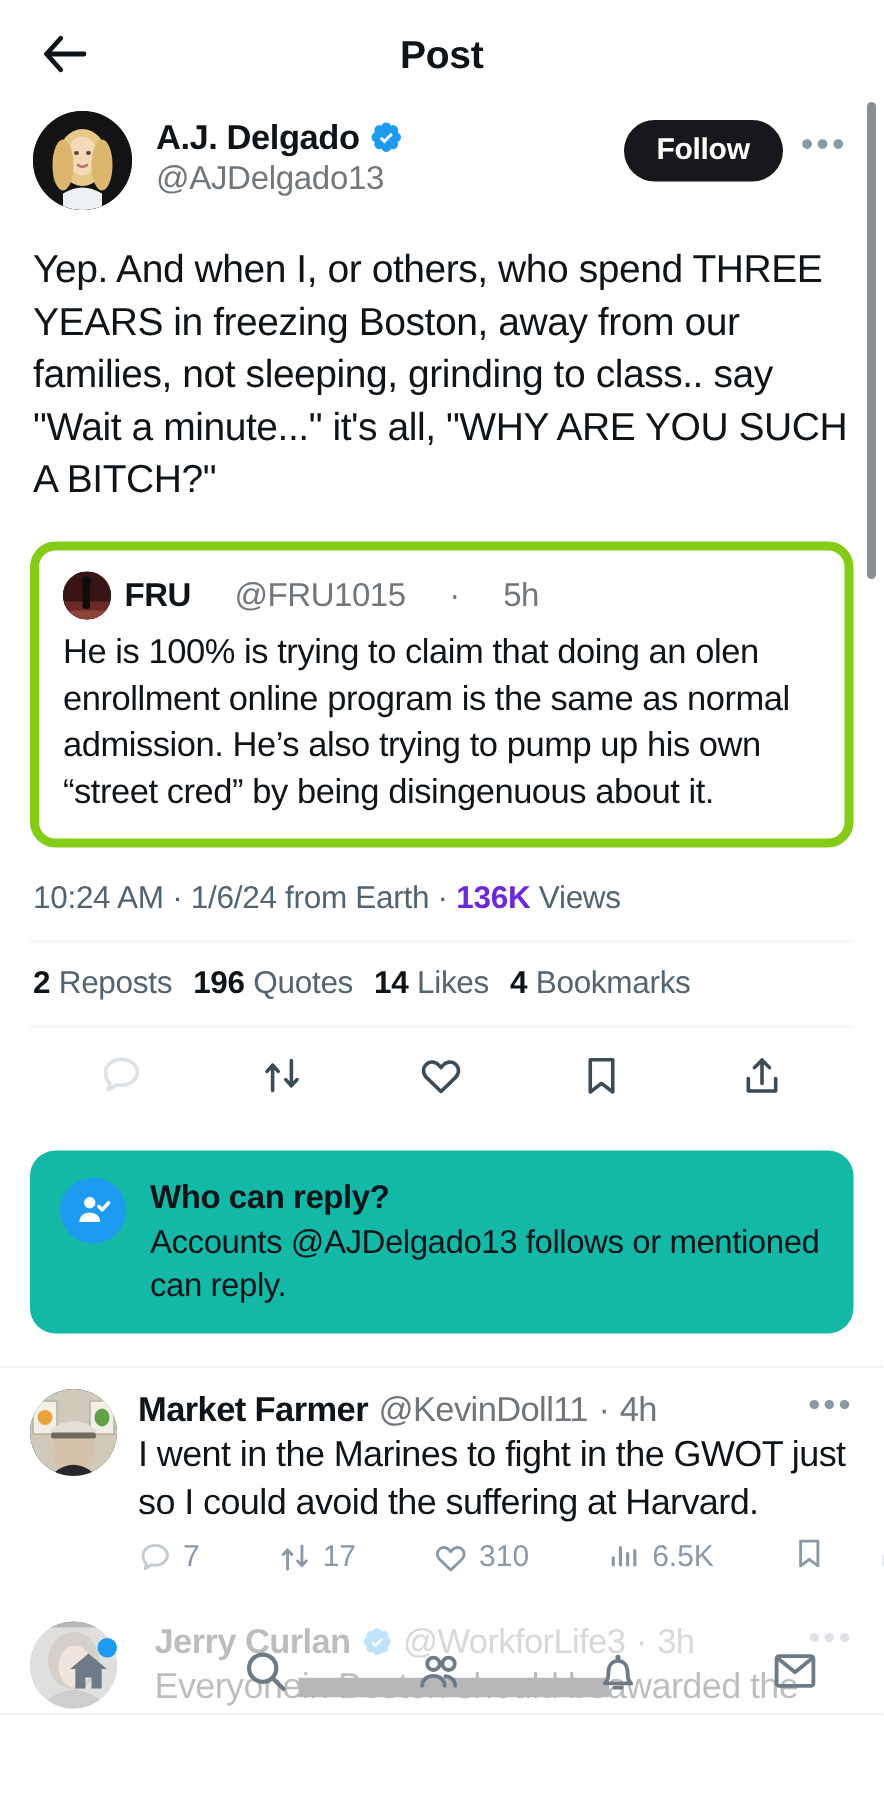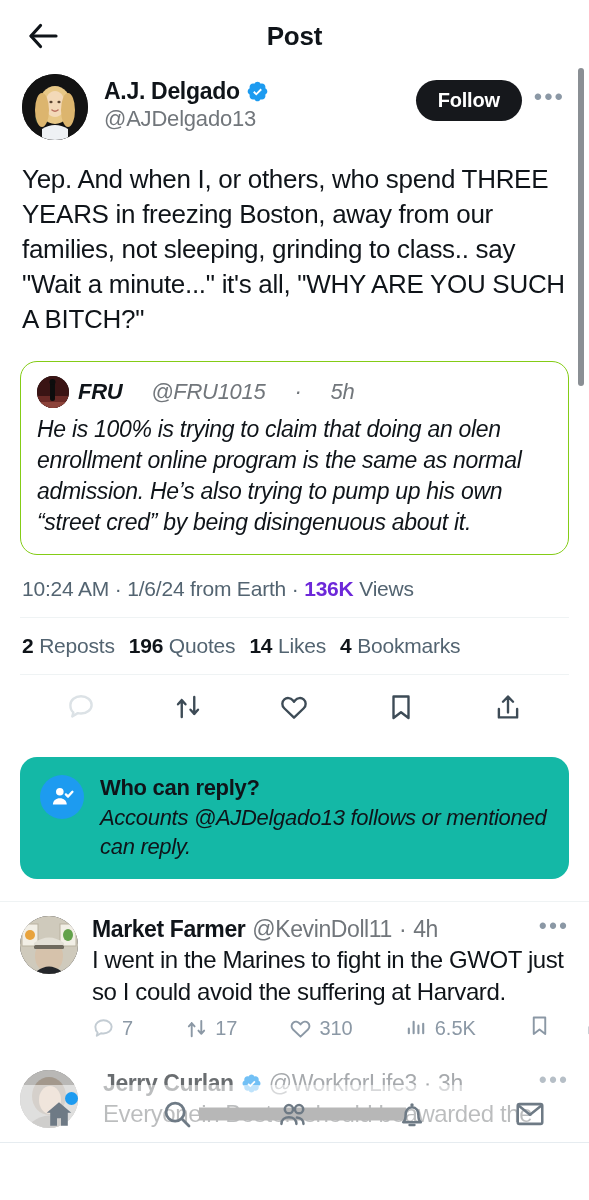--- a/index.html
+++ b/index.html
@@ -138,25 +138,24 @@
     padding: 22px 22px 0 22px;
     font-size: 26px;
     line-height: 35px;
     letter-spacing: -0.3px;
     word-wrap: break-word;
   }
 
   
   .quote-card {
     margin: 24px 20px 0 20px;
-    border: 1px solid #84cc16;
+    border: 6px solid #84cc16;
     border-radius: 17px;
     padding: 14px 16px 16px 16px;
     background: #fff;
-    font-style: italic;
   }
   .quote-head {
     display: flex;
     align-items: center;
     gap: 9px;
     margin-bottom: 6px;
   }
   .avatar-quote { width: 32px; height: 32px; }
   .quote-name {
     font-size: 22px;
@@ -236,21 +235,20 @@
   .notice-title {
     font-size: 22px;
     font-weight: bold;
     letter-spacing: -0.3px;
     margin-bottom: 2px;
   }
   .notice-text {
     font-size: 22px;
     line-height: 29px;
     letter-spacing: -0.3px;
-    font-style: italic;
   }
 
   
   .reply-sep { height: 1px; background: #eff3f4; margin-top: 22px; }
 
   .reply {
     display: flex;
     padding: 14px 20px 0 20px;
     gap: 14px;
   }

